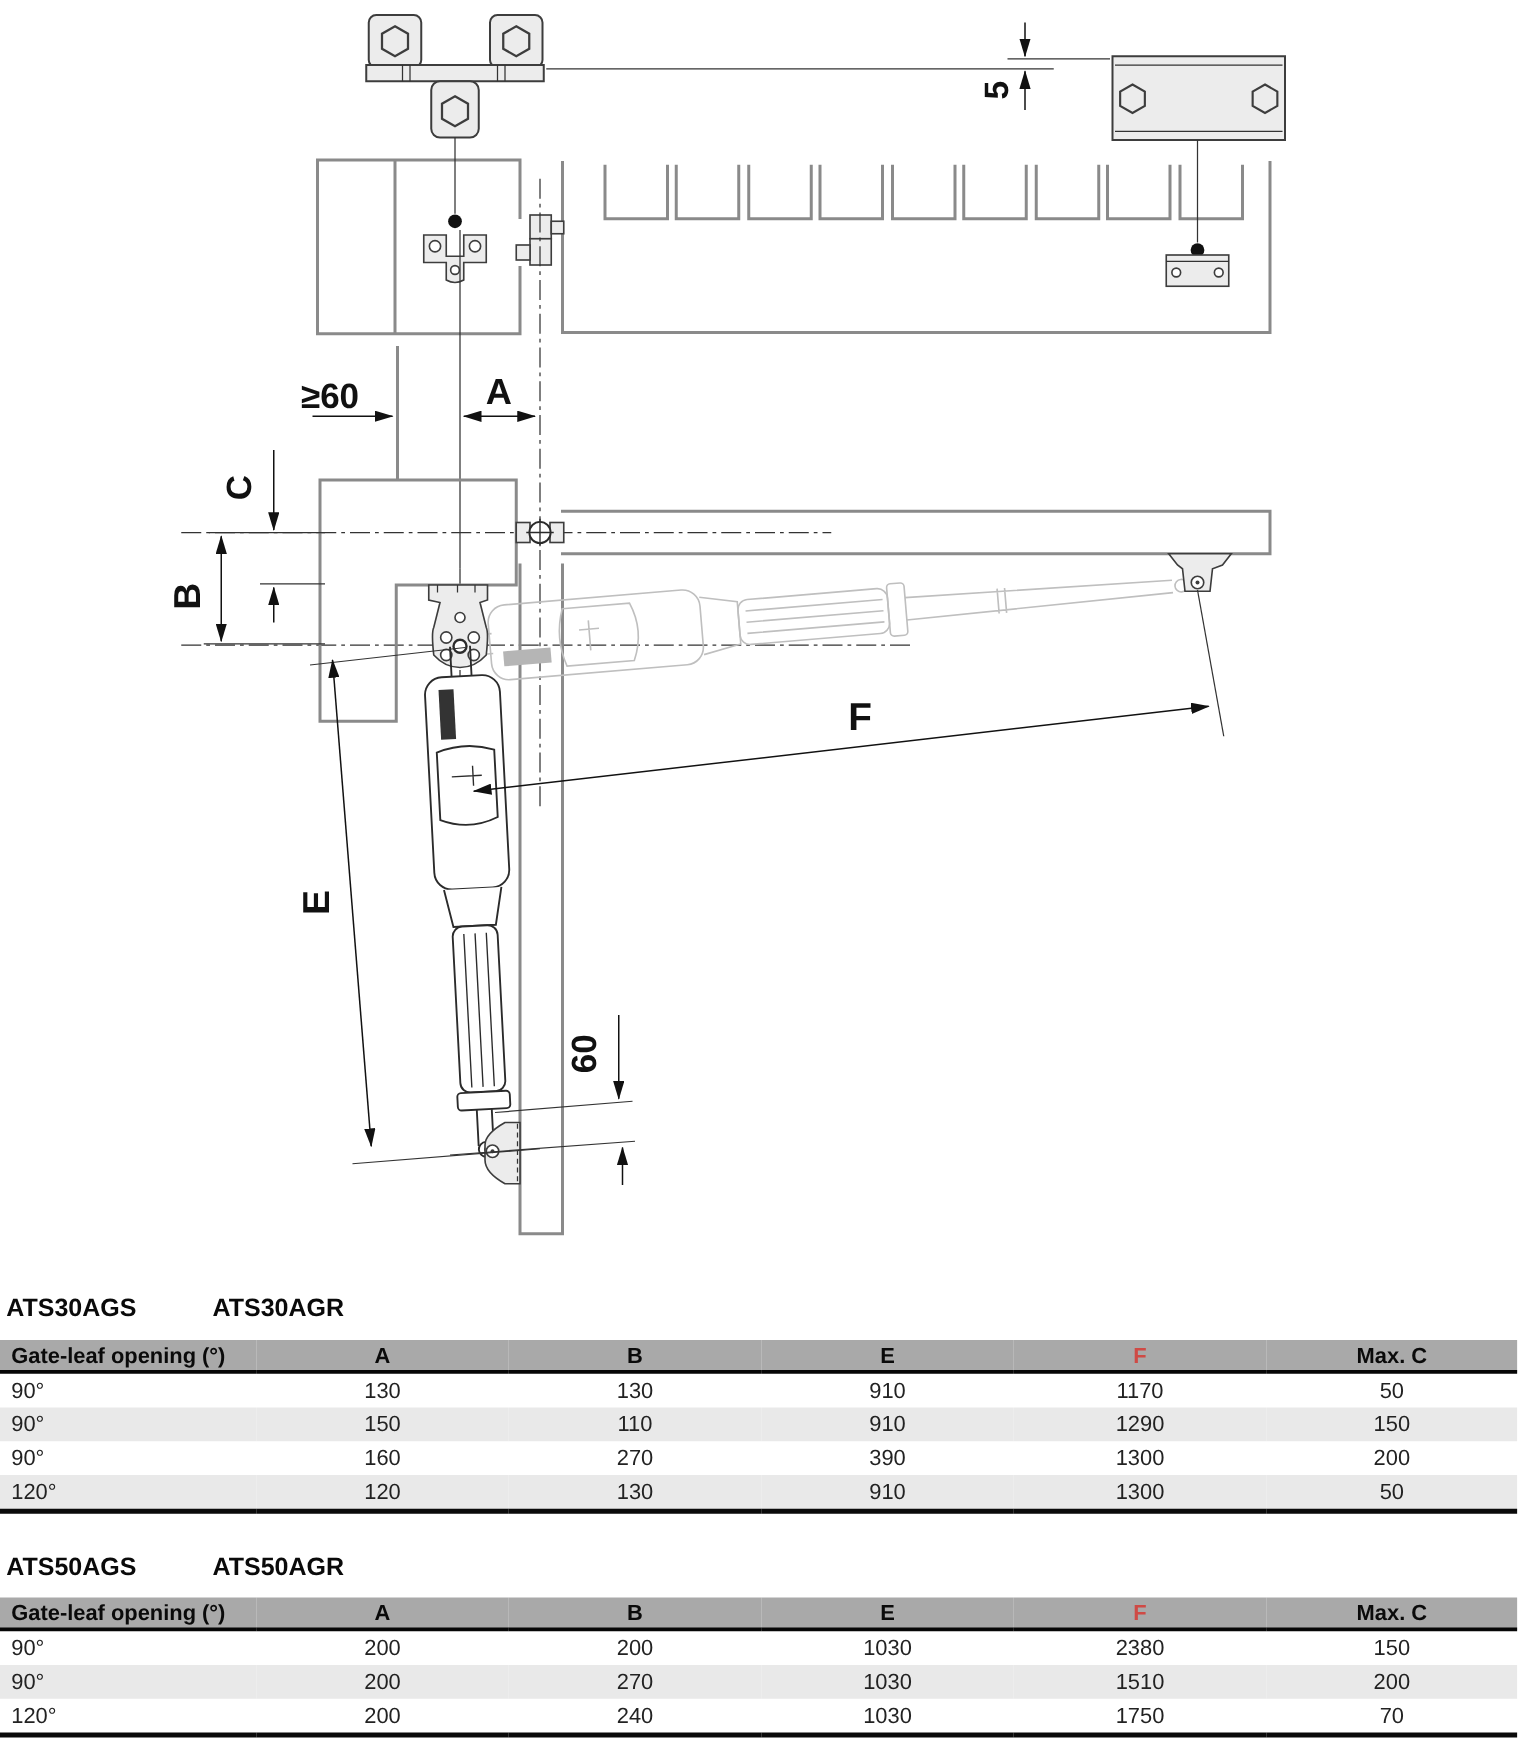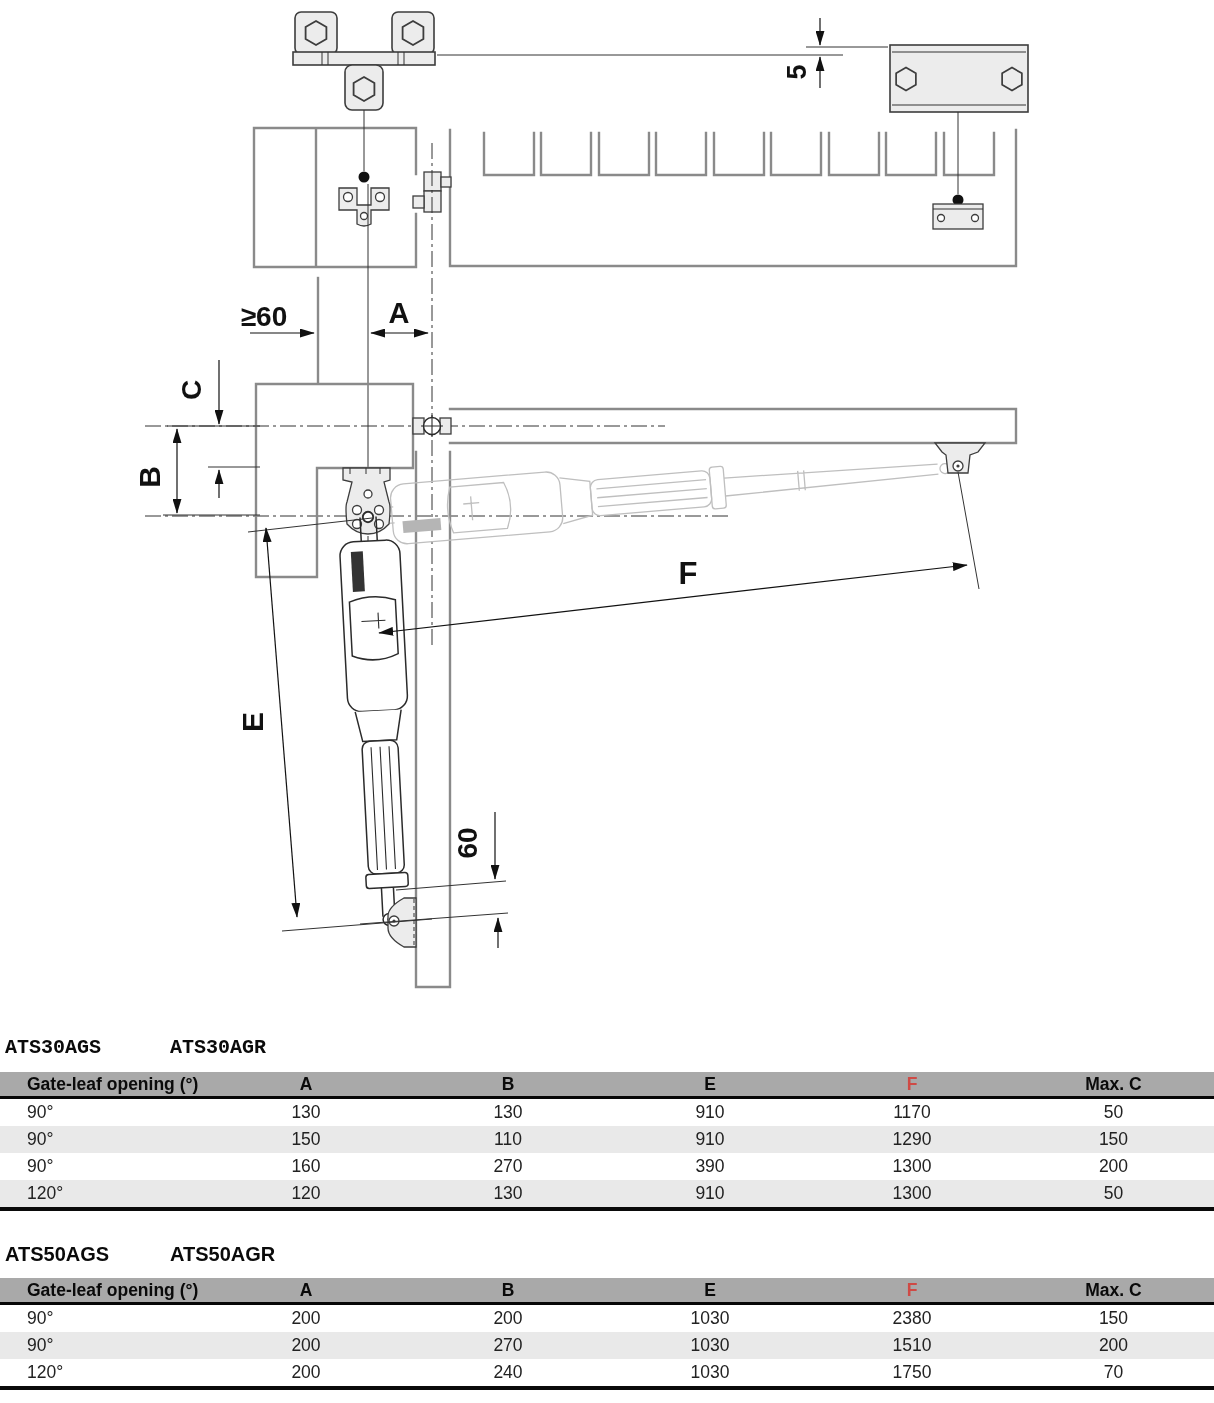--- a/index.html
+++ b/index.html
@@ -24,21 +24,21 @@
   .model-titles{position:absolute;left:5px;width:1209px;font-size:20px;font-weight:bold;color:#0a0a0a;}
   .model-titles span{display:inline-block;}
   .model-titles .m2{position:absolute;left:165px;}
 
   
   .spec-table{position:absolute;left:0;width:1214px;border-collapse:collapse;table-layout:fixed;
               font-size:17.5px;color:#222;border-bottom:4px solid #0a0a0a;}
   .spec-table th{background:#a9a9a9;color:#0a0a0a;font-weight:bold;height:24px;
                  border-bottom:3px solid #060606;padding:0;}
   .spec-table td{height:27px;padding:0;}
-  .spec-table th:first-child, .spec-table td:first-child{text-align:left;padding-left:27px;margin-left:24px;}
+  .spec-table th:first-child, .spec-table td:first-child{text-align:left;padding-left:9px;margin-left:24px;}
   .spec-table th:not(:first-child), .spec-table td:not(:first-child){text-align:center;}
   .spec-table tr.alt td{background:#e9e9e9;}
   .spec-table th.f-red{color:#cf4a45;}
 </style>
 </head>
 <body>
 
 <div class="page">
 
   <svg class="drawing" width="1214" height="1030" viewBox="0 0 1214 1030">
@@ -257,21 +257,21 @@
 
     <g>
       <line class="ref" x1="396" y1="890" x2="506" y2="881"></line>
       <line class="ref" x1="360" y1="924" x2="508" y2="913"></line>
       <line class="dim" x1="495" y1="812" x2="495" y2="879" marker-end="url(#arr)"></line>
       <line class="dim" x1="498" y1="948" x2="498" y2="918" marker-end="url(#arr)"></line>
       <text class="dimtxt" font-size="28" text-anchor="middle" transform="translate(477 843) rotate(-90)">60</text>
     </g>
   </svg>
 
-  <div class="model-titles" style="top:1036px;font-family:Liberation Mono, monospace;">
+  <div class="model-titles" style="top:1036px;">
     <span>ATS30AGS</span>
     <span class="m2">ATS30AGR</span>
   </div>
 
   <table class="spec-table" style="top:1072px;">
     <colgroup>
         <col style="width:205px">
         <col style="width:202px">
         <col style="width:202px">
         <col style="width:202px">

